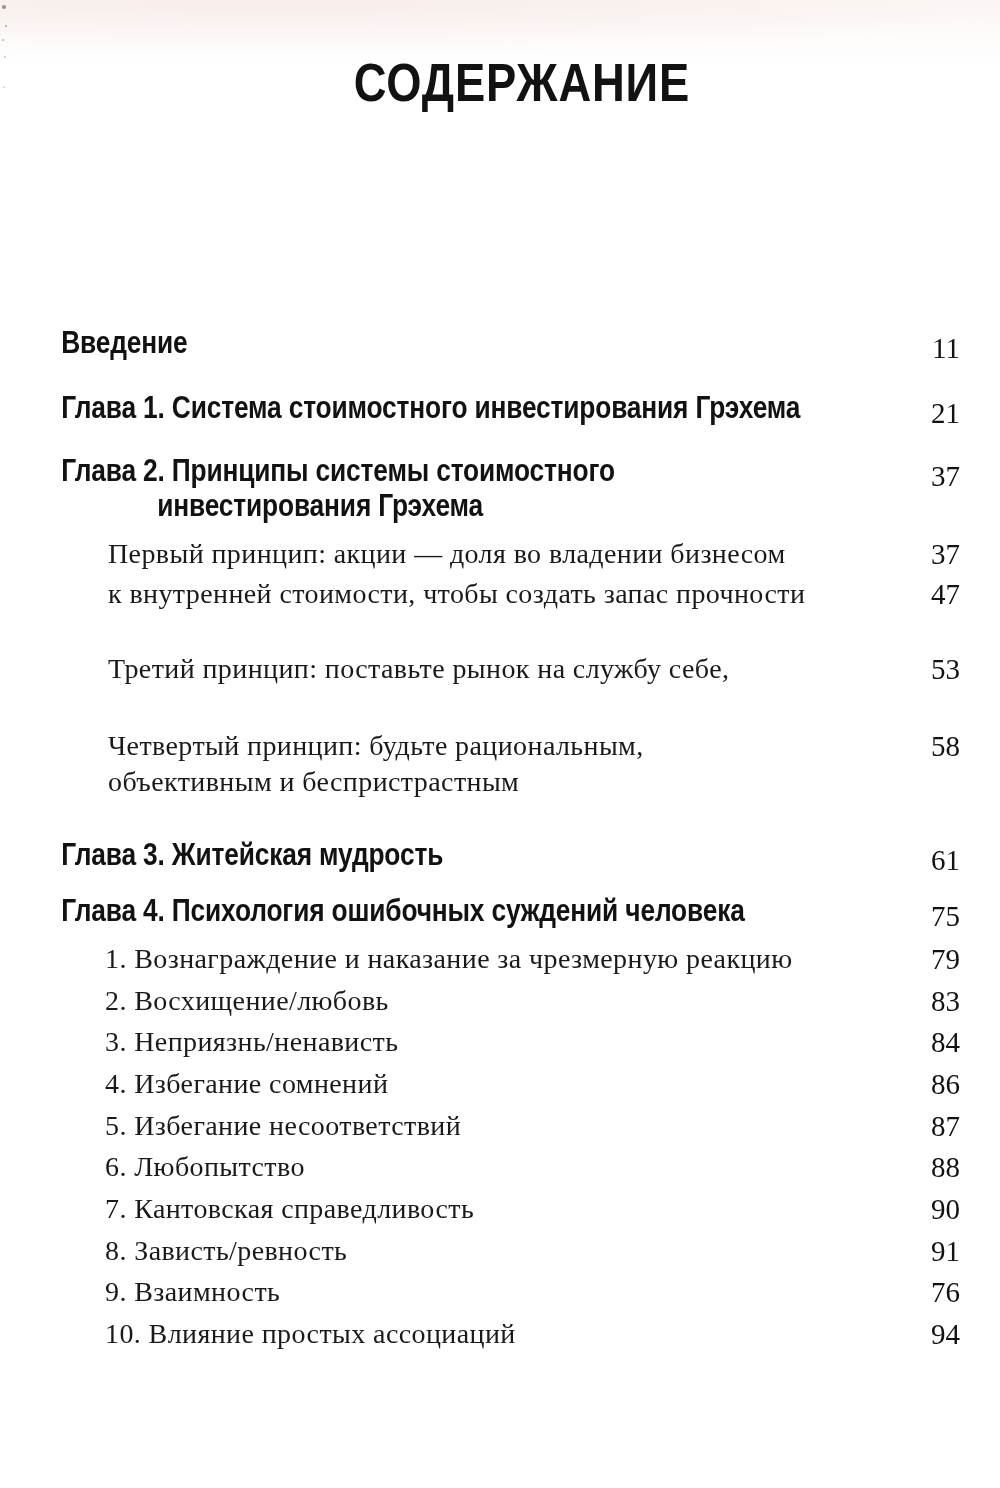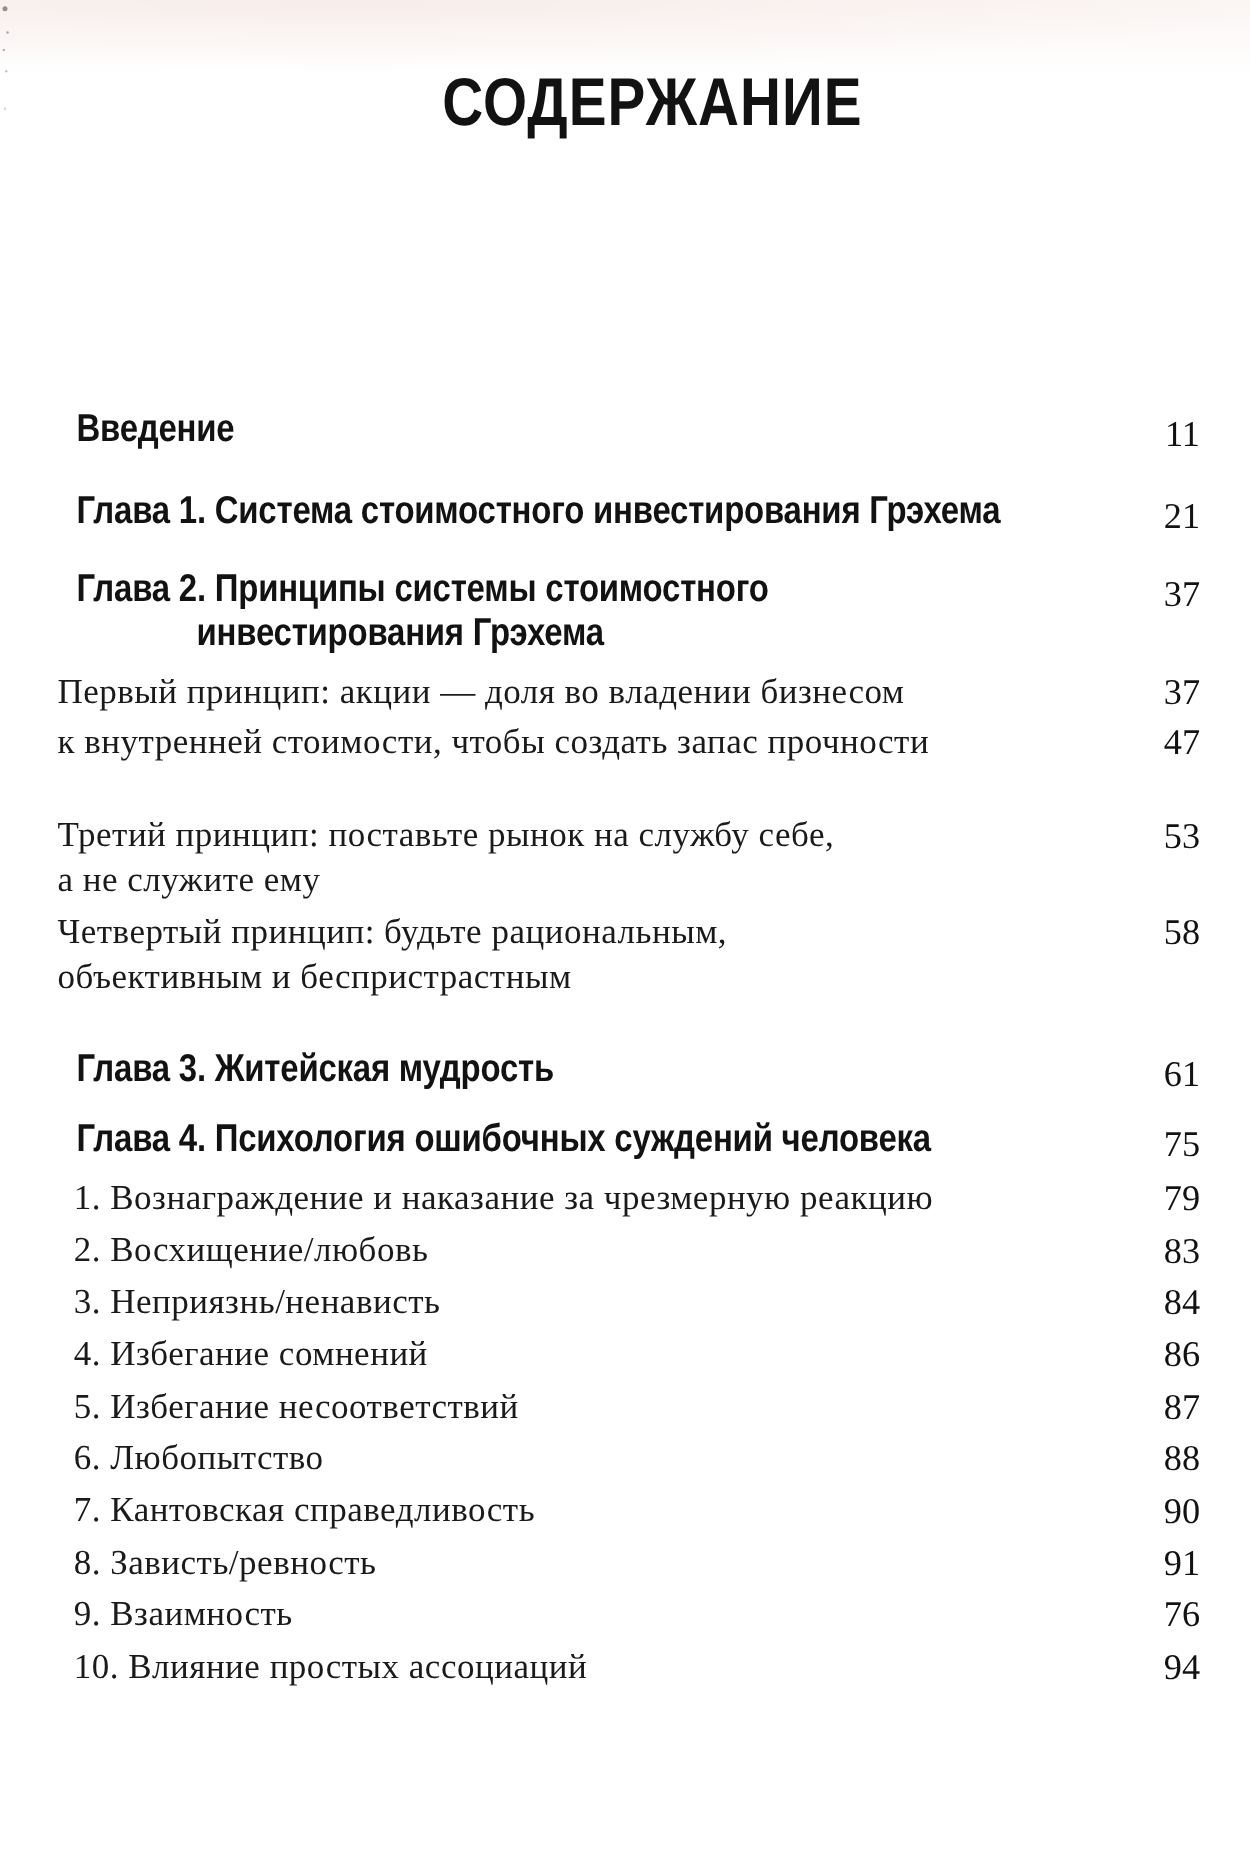--- a/index.html
+++ b/index.html
@@ -81,22 +81,22 @@
   .chapter .l2 { margin-left: 113px; }
   .chapter .p { position: relative; top: 5px; }
 
   .sub .t, .num .t {
     font-family: "Liberation Serif", "DejaVu Serif", serif;
     font-size: 28px;
     line-height: 36px;
     letter-spacing: 0.4px;
     color: #1a1a1a;
   }
-  .sub .t { padding-left: 46px; }
-  .num .t { padding-left: 59px; }
+  .sub .t { padding-left: 108px; }
+  .num .t { padding-left: 105px; }
 </style>
 </head>
 <body>
 
 <div class="page">
 
   <div class="tint-band"></div>
   <div class="speckles"></div>
 
   <h1 class="doc-title">СОДЕРЖАНИЕ</h1>
@@ -133,21 +133,20 @@
   <div class="row sub" style="top:576px">
     <div class="t">
       <span class="l2">к внутренней стоимости, чтобы создать запас прочности</span>
     </div>
     <div class="p">47</div>
   </div>
 
   <div class="row sub" style="top:651px">
     <div class="t">
       <span class="l1">Третий принцип: поставьте рынок на службу себе,</span>
-      <span class="l2">а не служите ему</span>
     </div>
     <div class="p">53</div>
   </div>
 
   <div class="row sub" style="top:728px">
     <div class="t">
       <span class="l1">Четвертый принцип: будьте рациональным,</span>
       <span class="l2">объективным и беспристрастным</span>
     </div>
     <div class="p">58</div>

